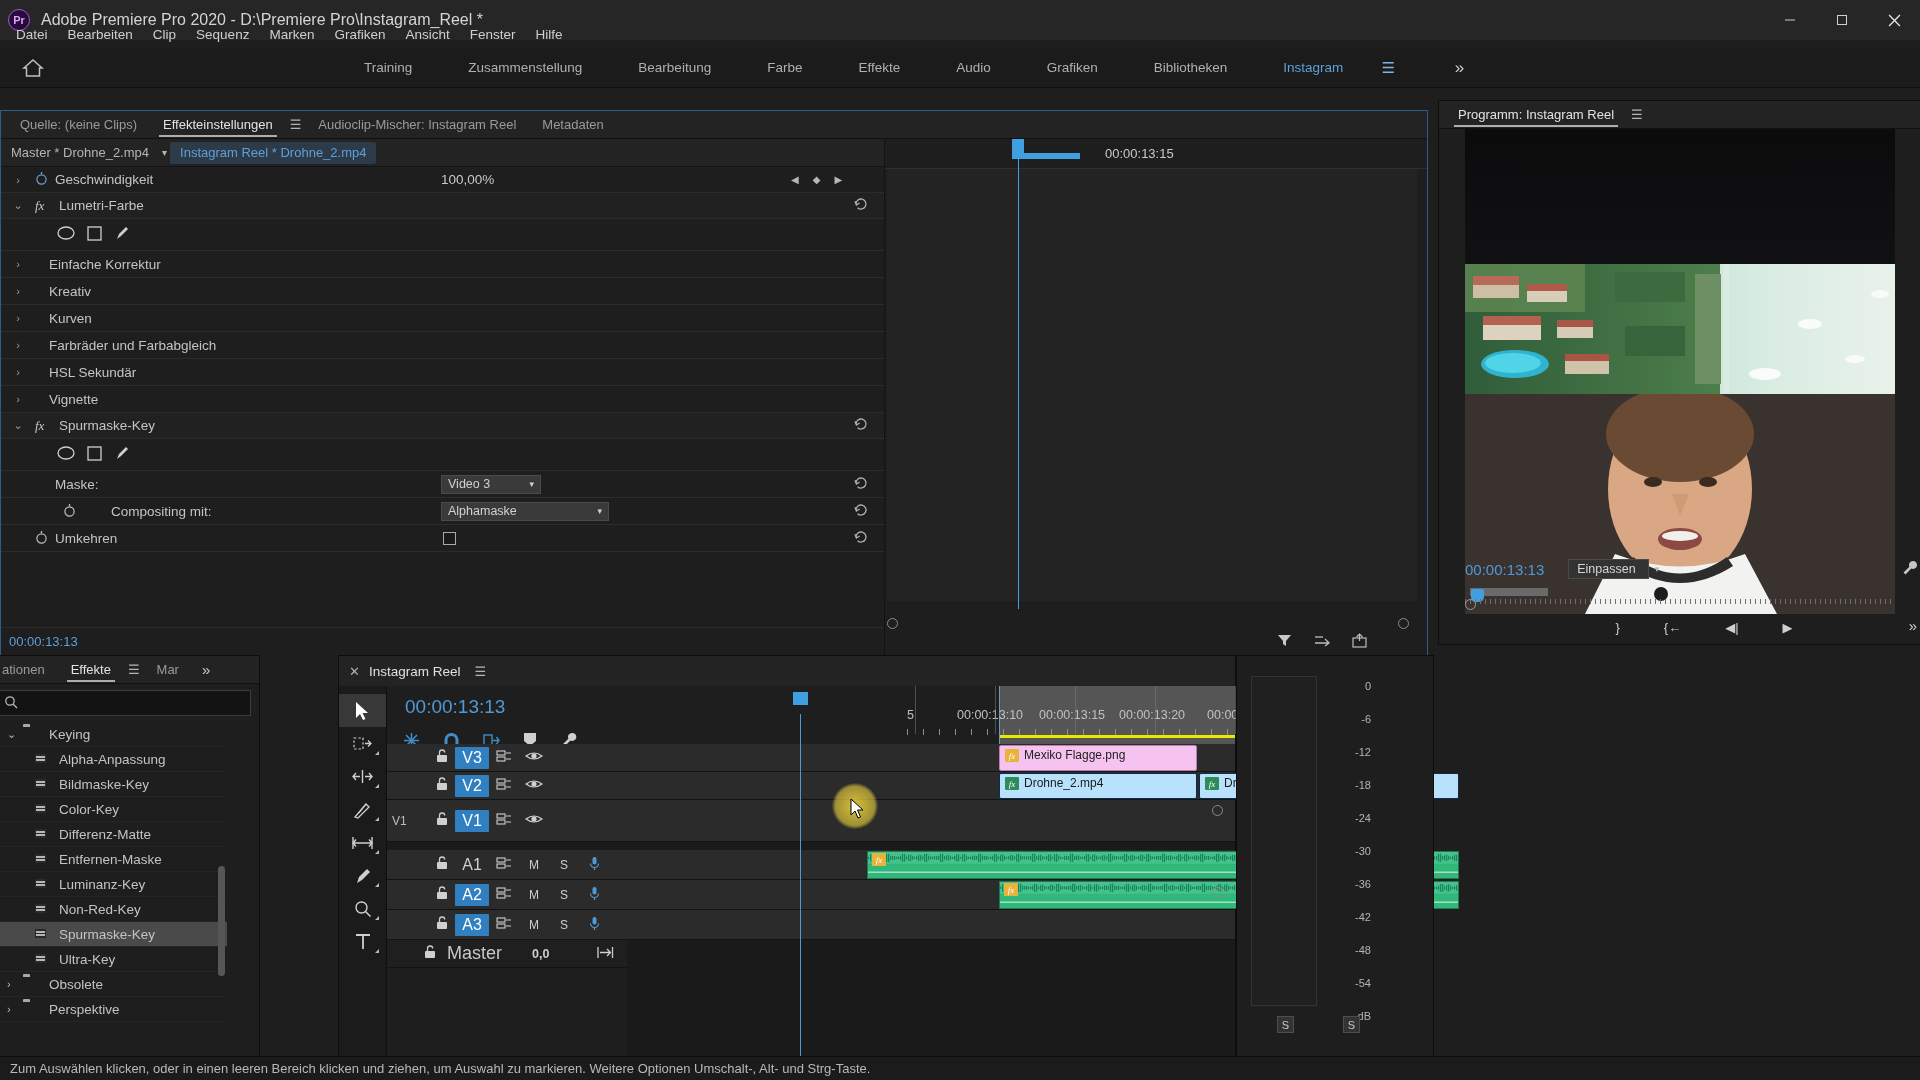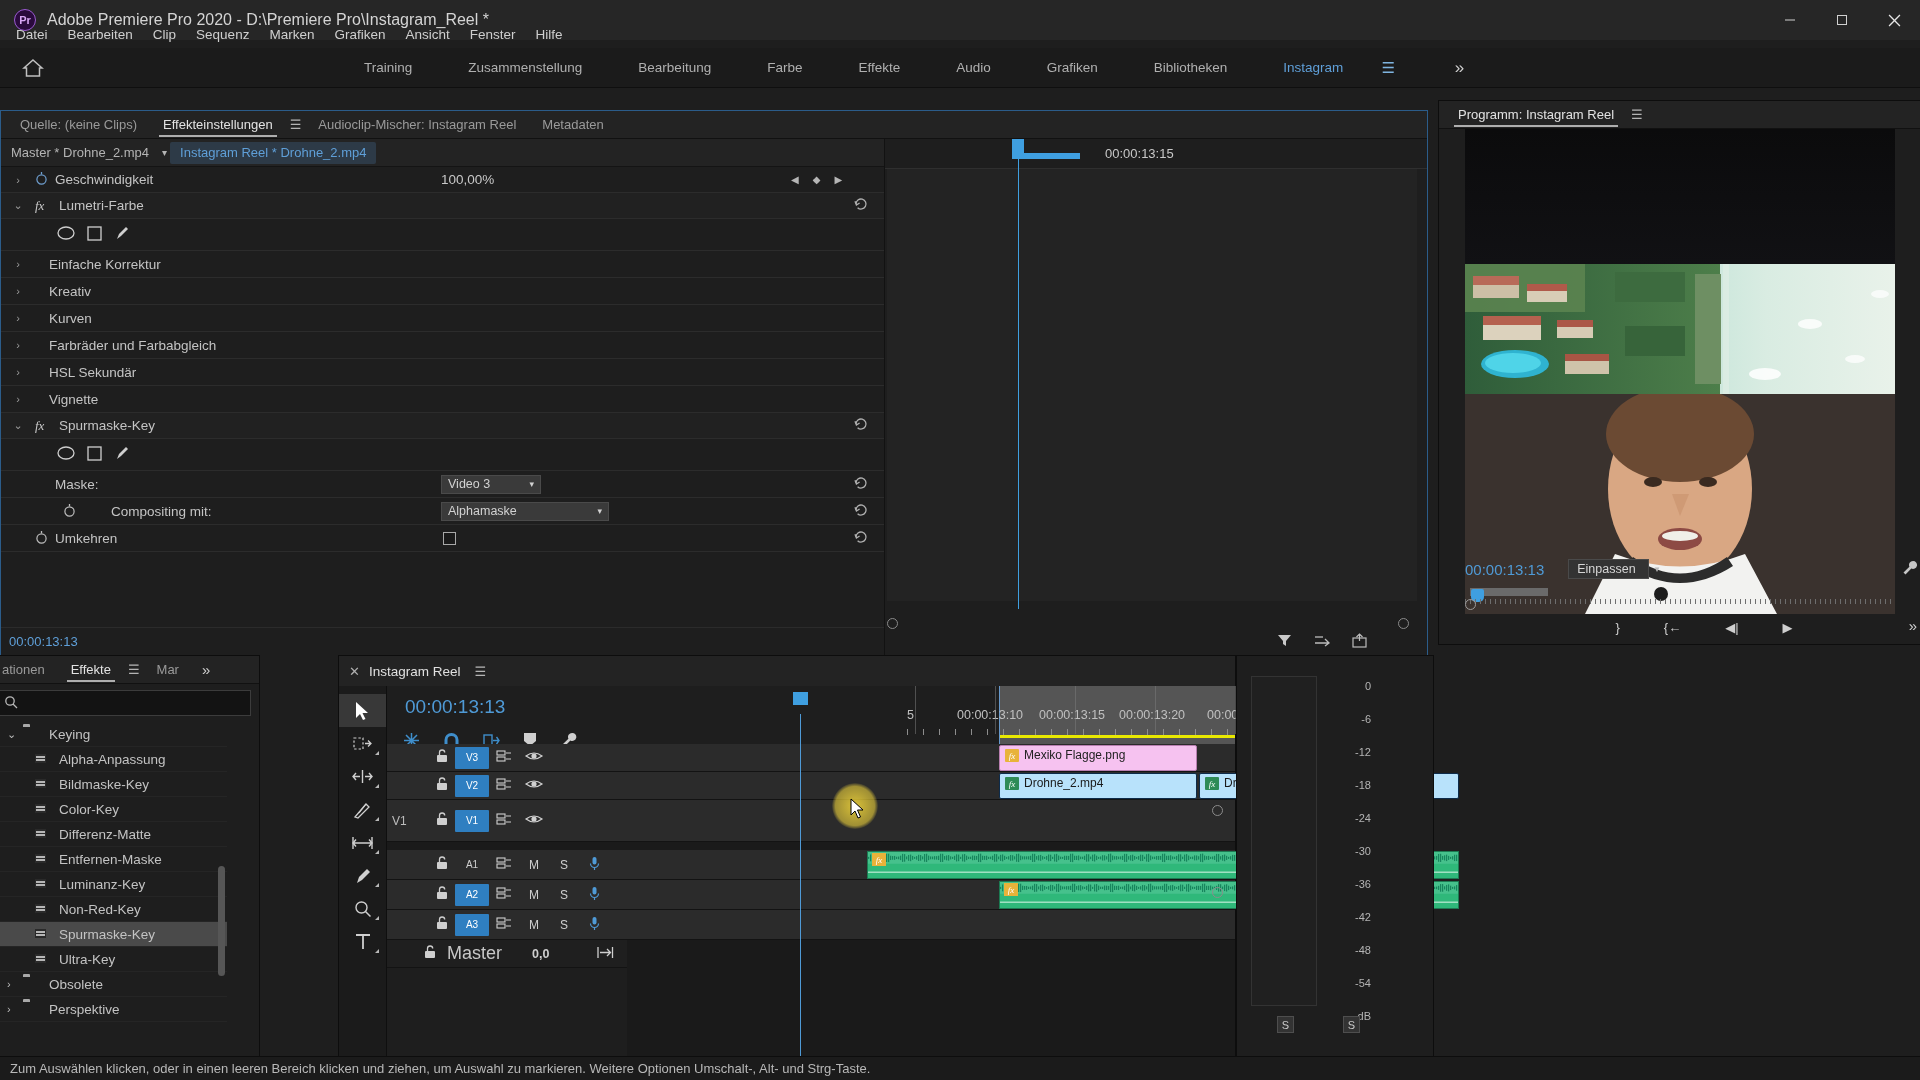--- a/index.html
+++ b/index.html
@@ -12,21 +12,21 @@
     -webkit-font-smoothing:antialiased;
   }
   .app { position:relative; width:1920px; height:1080px; }
 
   
   .titlebar {
     position:absolute; left:0; top:0; width:1920px; height:40px;
     background:#262626; display:flex; align-items:center;
   }
   .pr-logo {
-    width:22px; height:22px; margin-left:14px; margin-right:11px;
+    width:22px; height:22px; margin-left:8px; margin-right:11px;
     background:#2a0a3d; border:1px solid #9a5ad0; border-radius:11px;
     color:#d8a6f5; font-size:11px; font-weight:bold;
     display:flex; align-items:center; justify-content:center;
   }
   .title-text { font-size:16px; color:#d4d4d4; }
   .win-buttons { position:absolute; right:0; top:0; height:40px; display:flex; }
   .win-btn { width:52px; height:40px; display:flex; align-items:center; justify-content:center;
              color:#d0d0d0; font-size:15px; }
   .win-btn svg { display:block; }
 
@@ -152,21 +152,21 @@
   .ruler .wa { position:absolute; top:0; height:58px; background:#555; }
   .yellowbar { position:absolute; height:3px; background:#e8e800; }
   .track-head { position:absolute; left:0; top:58px; width:240px; }
   .trow { display:flex; align-items:center; border-bottom:1px solid #131313; position:relative;
           background:#2b2b2b; padding-left:8px;}
   .trow.video { background:#2b2b2b; }
   .trow.audio { background:#2b2b2b; }
   .t-v1lbl { position:absolute; left:5px; font-size:12px; color:#bdbdbd; }
   .lock { width:26px; color:#cfcfcf; font-size:13px; text-align:center;}
   .tnum { width:34px; height:22px; display:flex; align-items:center; justify-content:center;
-          font-size:10px; color:#cfcfcf; border-radius:1px;}
+          font-size:16px; color:#cfcfcf; border-radius:1px;}
   .tnum.on { background:#2f7fc1; color:#fff; }
   .ticon { width:30px; text-align:center; color:#d0d0d0; font-size:12px;}
   .clips { position:absolute; left:240px; top:58px; right:0; bottom:0; background:#1a1a1a;}
   .trk-bg { position:absolute; left:0; right:0; background:#2b2b2b; border-bottom:1px solid #131313;}
   .clip { position:absolute; border:1px solid #0d2b4a; border-radius:2px; overflow:hidden;
           font-size:12px; display:flex; align-items:flex-start; padding-top:2px; }
   .clip .fxb { width:14px; height:13px; margin:1px 5px 0 5px; font-size:9px; font-style:italic;
                display:flex; align-items:center; justify-content:center; border-radius:1px;
                font-family:"Liberation Serif",serif;}
   .playhead { position:absolute; top:0; bottom:0; width:1px; background:#4f9ad6; }

